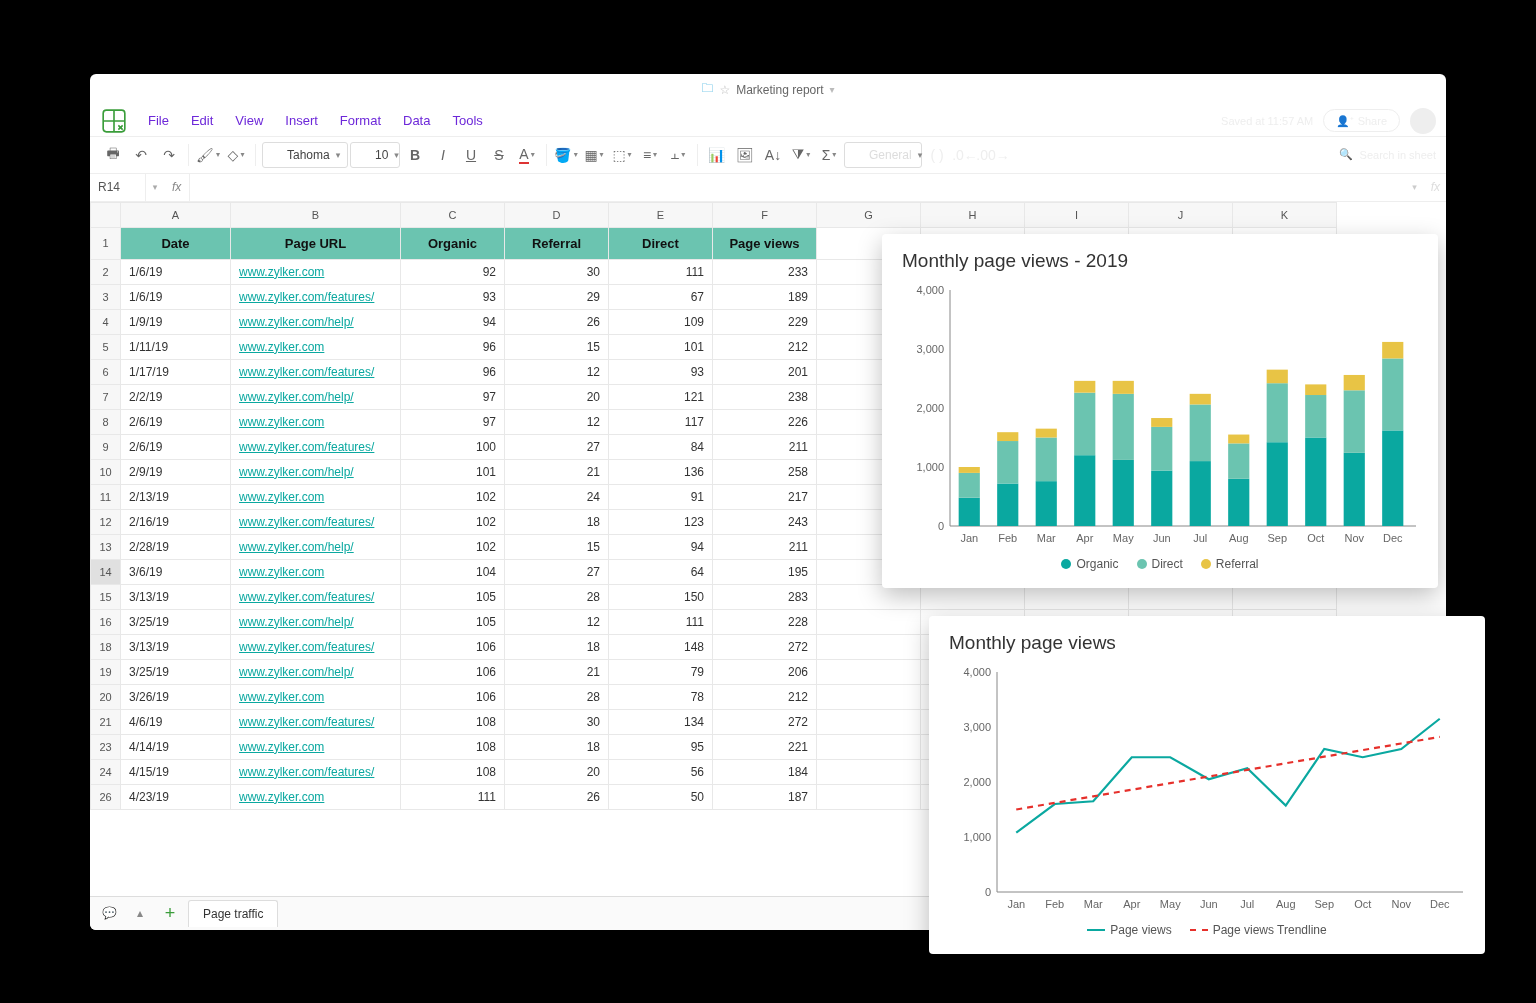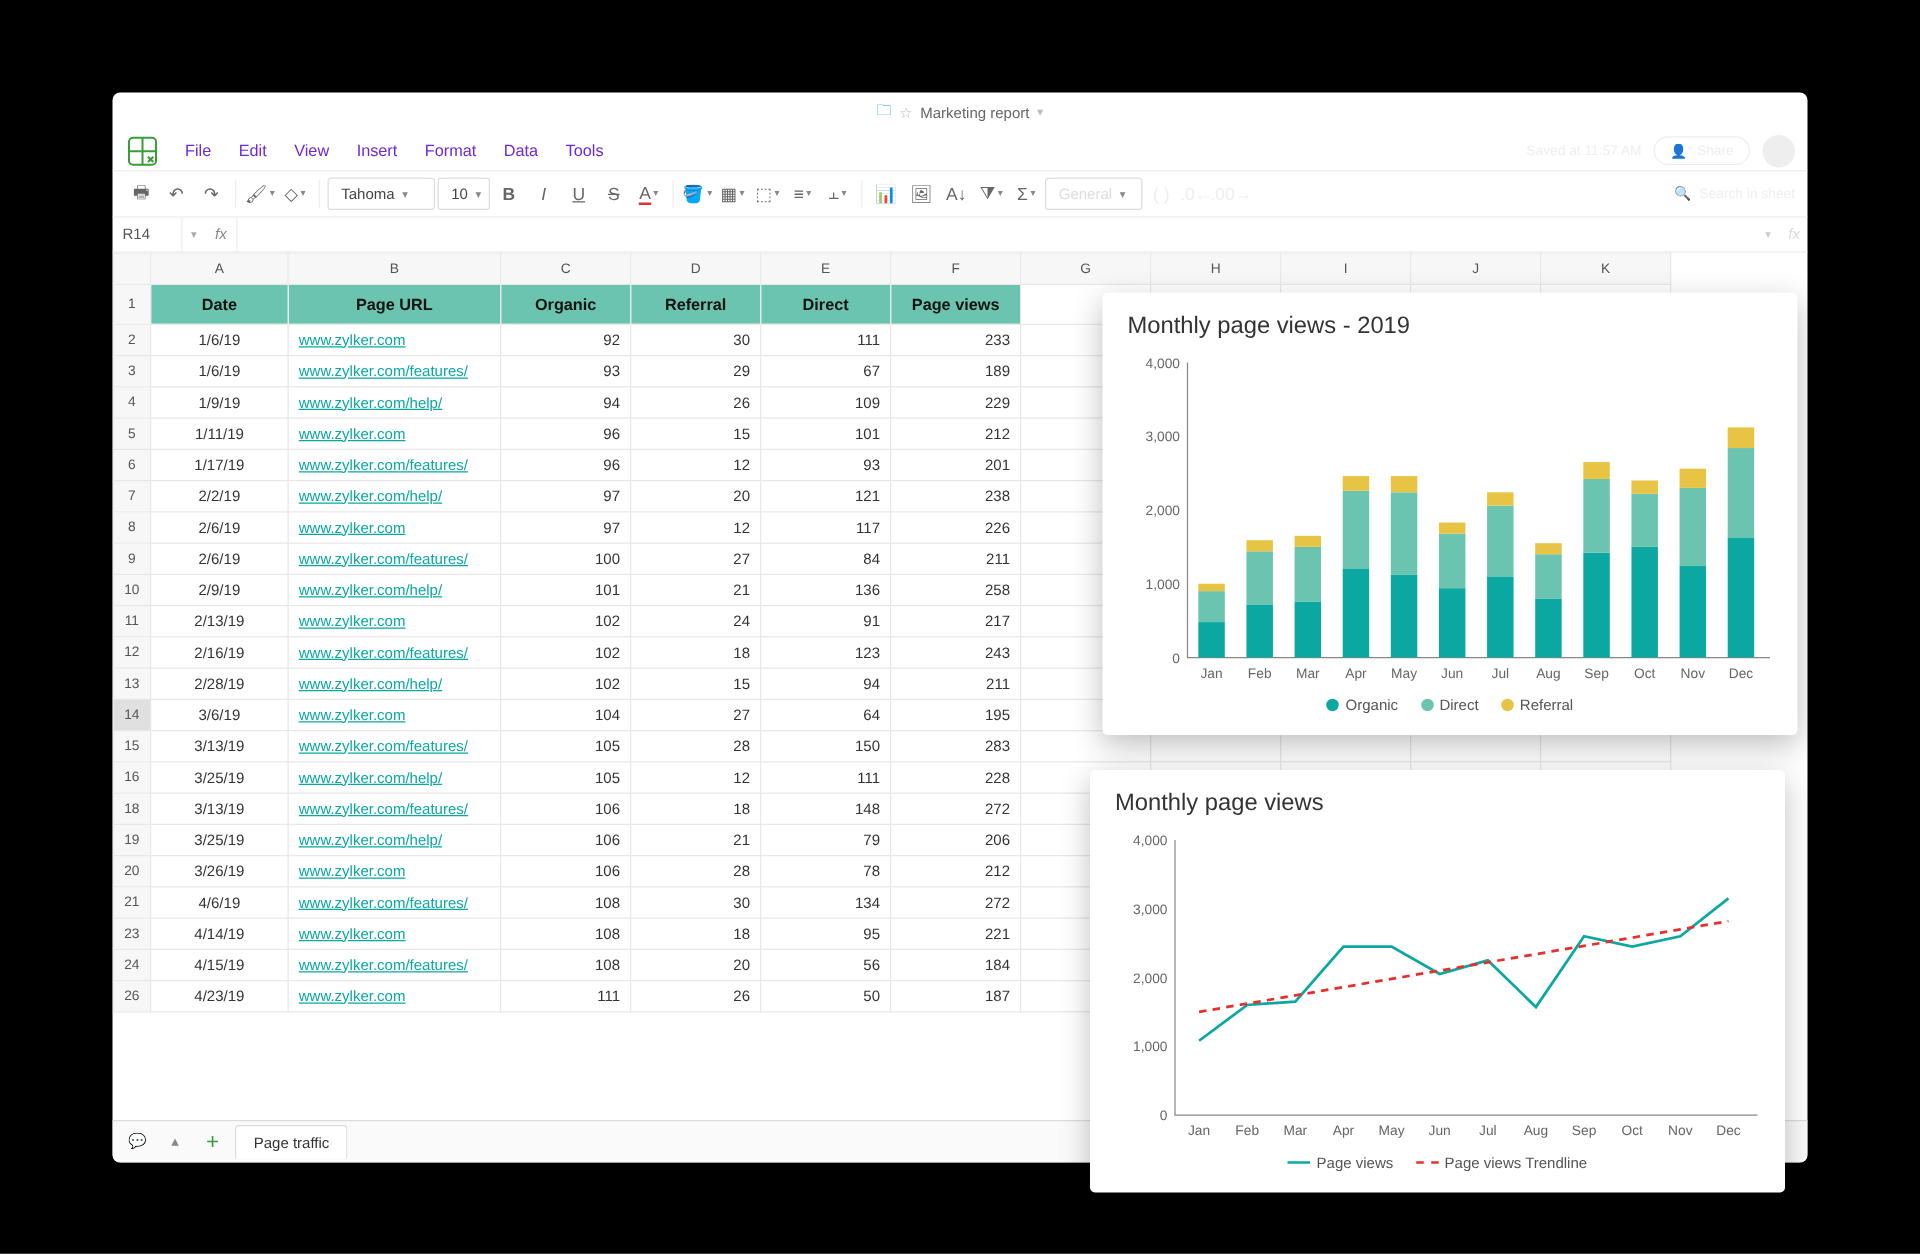--- a/index.html
+++ b/index.html
@@ -16,53 +16,53 @@
 .logo{width:28px;height:28px;margin-right:8px;display:flex;align-items:center;justify-content:center}
 .logo svg{width:26px;height:26px}
 .menu-item{padding:4px 10px;color:#6d28d9;font-size:13px;cursor:pointer;border-radius:3px}
 .menubar-right{margin-left:auto;display:flex;align-items:center;gap:10px;color:#eee;font-size:11px}
 .share-btn{border:1px solid #eee;border-radius:14px;padding:3px 12px;display:flex;align-items:center;gap:4px}
 .avatar{width:26px;height:26px;border-radius:50%;background:#eee}
 
 .toolbar{height:38px;border-top:1px solid #eee;border-bottom:1px solid #eee;display:flex;align-items:center;padding:0 10px;gap:2px}
 .tbtn{width:26px;height:26px;display:flex;align-items:center;justify-content:center;color:#666;cursor:pointer;border-radius:3px;font-size:14px}
 .tsep{width:1px;height:22px;background:#eee;margin:0 4px}
-.tdrop{height:26px;border:1px solid #ddd;border-radius:3px;display:flex;align-items:center;padding:0 10px;gap:6px;color:#444;font-size:12px;cursor:pointer}
+.tdrop{height:26px;border:1px solid #ddd;border-radius:3px;display:flex;align-items:center;padding:0 24px;gap:6px;color:#444;font-size:12px;cursor:pointer}
 .tdrop .chev{font-size:9px;color:#888}
 .tbtn.small-chev::after{content:"▾";font-size:8px;margin-left:2px;color:#888}
 .search-box{margin-left:auto;display:flex;align-items:center;gap:6px;color:#eee;font-size:11px}
 
 .fbar{height:28px;border-bottom:1px solid #eee;display:flex;align-items:center;font-size:12px}
 .cellref{width:56px;padding:0 8px;color:#555;border-right:1px solid #eee;height:100%;display:flex;align-items:center}
 .cellref-chev{width:18px;text-align:center;color:#aaa;font-size:9px}
 .fx{font-style:italic;color:#888;padding:0 8px;border-right:1px solid #eee;height:100%;display:flex;align-items:center}
 .fbar .chev-r{margin-left:auto;padding:0 8px;color:#ccc;font-size:9px}
 .fbar .fxbtn{padding:0 6px;color:#ddd;font-style:italic}
 
 .gridwrap{position:relative;height:calc(100% - 32px - 30px - 38px - 28px - 34px);overflow:hidden}
 .grid{border-collapse:collapse;table-layout:fixed}
 .grid th,.grid td{border:1px solid #e8e8e8;height:25px;font-size:12px;white-space:nowrap;overflow:hidden}
 .grid .corner{width:30px;background:#f7f7f7}
 .grid .colh{background:#f7f7f7;color:#555;font-weight:normal;text-align:center;font-size:11px}
 .grid .rowh{background:#f7f7f7;color:#555;font-weight:normal;text-align:center;width:30px;font-size:11px}
 .grid .rowh.sel{background:#e0e0e0}
 .hdr-row td{background:#6bc4b0;color:#111;font-weight:bold;height:32px;text-align:center;font-size:13px}
-.grid td.txt{padding:0 8px;text-align:center;color:#333}
+.grid td.txt{padding:0 8px;text-align:left;color:#333}
 .grid td.link{padding:0 8px;text-align:left}
 .grid td.link a{color:#0aa8a0;text-decoration:underline;cursor:pointer}
 .grid td.num{padding:0 8px;text-align:right;color:#333}
 .cA{width:110px}.cB{width:170px}.cC{width:104px}.cD{width:104px}.cE{width:104px}.cF{width:104px}.cG{width:104px}.cH{width:104px}.cI{width:104px}.cJ{width:104px}.cK{width:104px}
 
 .tabs{height:34px;border-top:1px solid #ddd;display:flex;align-items:center;padding:0 8px;gap:6px;background:#fafafa}
 .tabicon{width:24px;height:24px;display:flex;align-items:center;justify-content:center;color:#888;cursor:pointer}
 .sheet-tab{background:#fff;border:1px solid #ddd;border-bottom:none;padding:6px 14px;font-size:12px;color:#333;border-radius:3px 3px 0 0;cursor:pointer}
 
 .chart-panel{position:absolute;background:#fff;border-radius:4px;box-shadow:0 8px 24px rgba(0,0,0,.25);padding:16px 20px 10px}
 .chart1{top:160px;left:792px;width:556px;height:354px}
-.chart2{top:542px;left:782px;width:556px;height:338px}
+.chart2{top:542px;left:839px;width:556px;height:338px}
 .chart-title{font-size:19px;color:#333;margin-bottom:8px;font-weight:400}
 .chart-area{position:relative}
 .legend{display:flex;justify-content:center;gap:18px;font-size:12px;color:#555;margin-top:6px}
 .legend .sw{display:inline-block;width:10px;height:10px;border-radius:50%;margin-right:5px;vertical-align:middle}
 .legend .ln{display:inline-block;width:18px;height:0;border-top:2px solid;margin-right:5px;vertical-align:middle}
 .legend .dln{border-top:2px dashed}
 </style>
 </head>
 <body>
 

